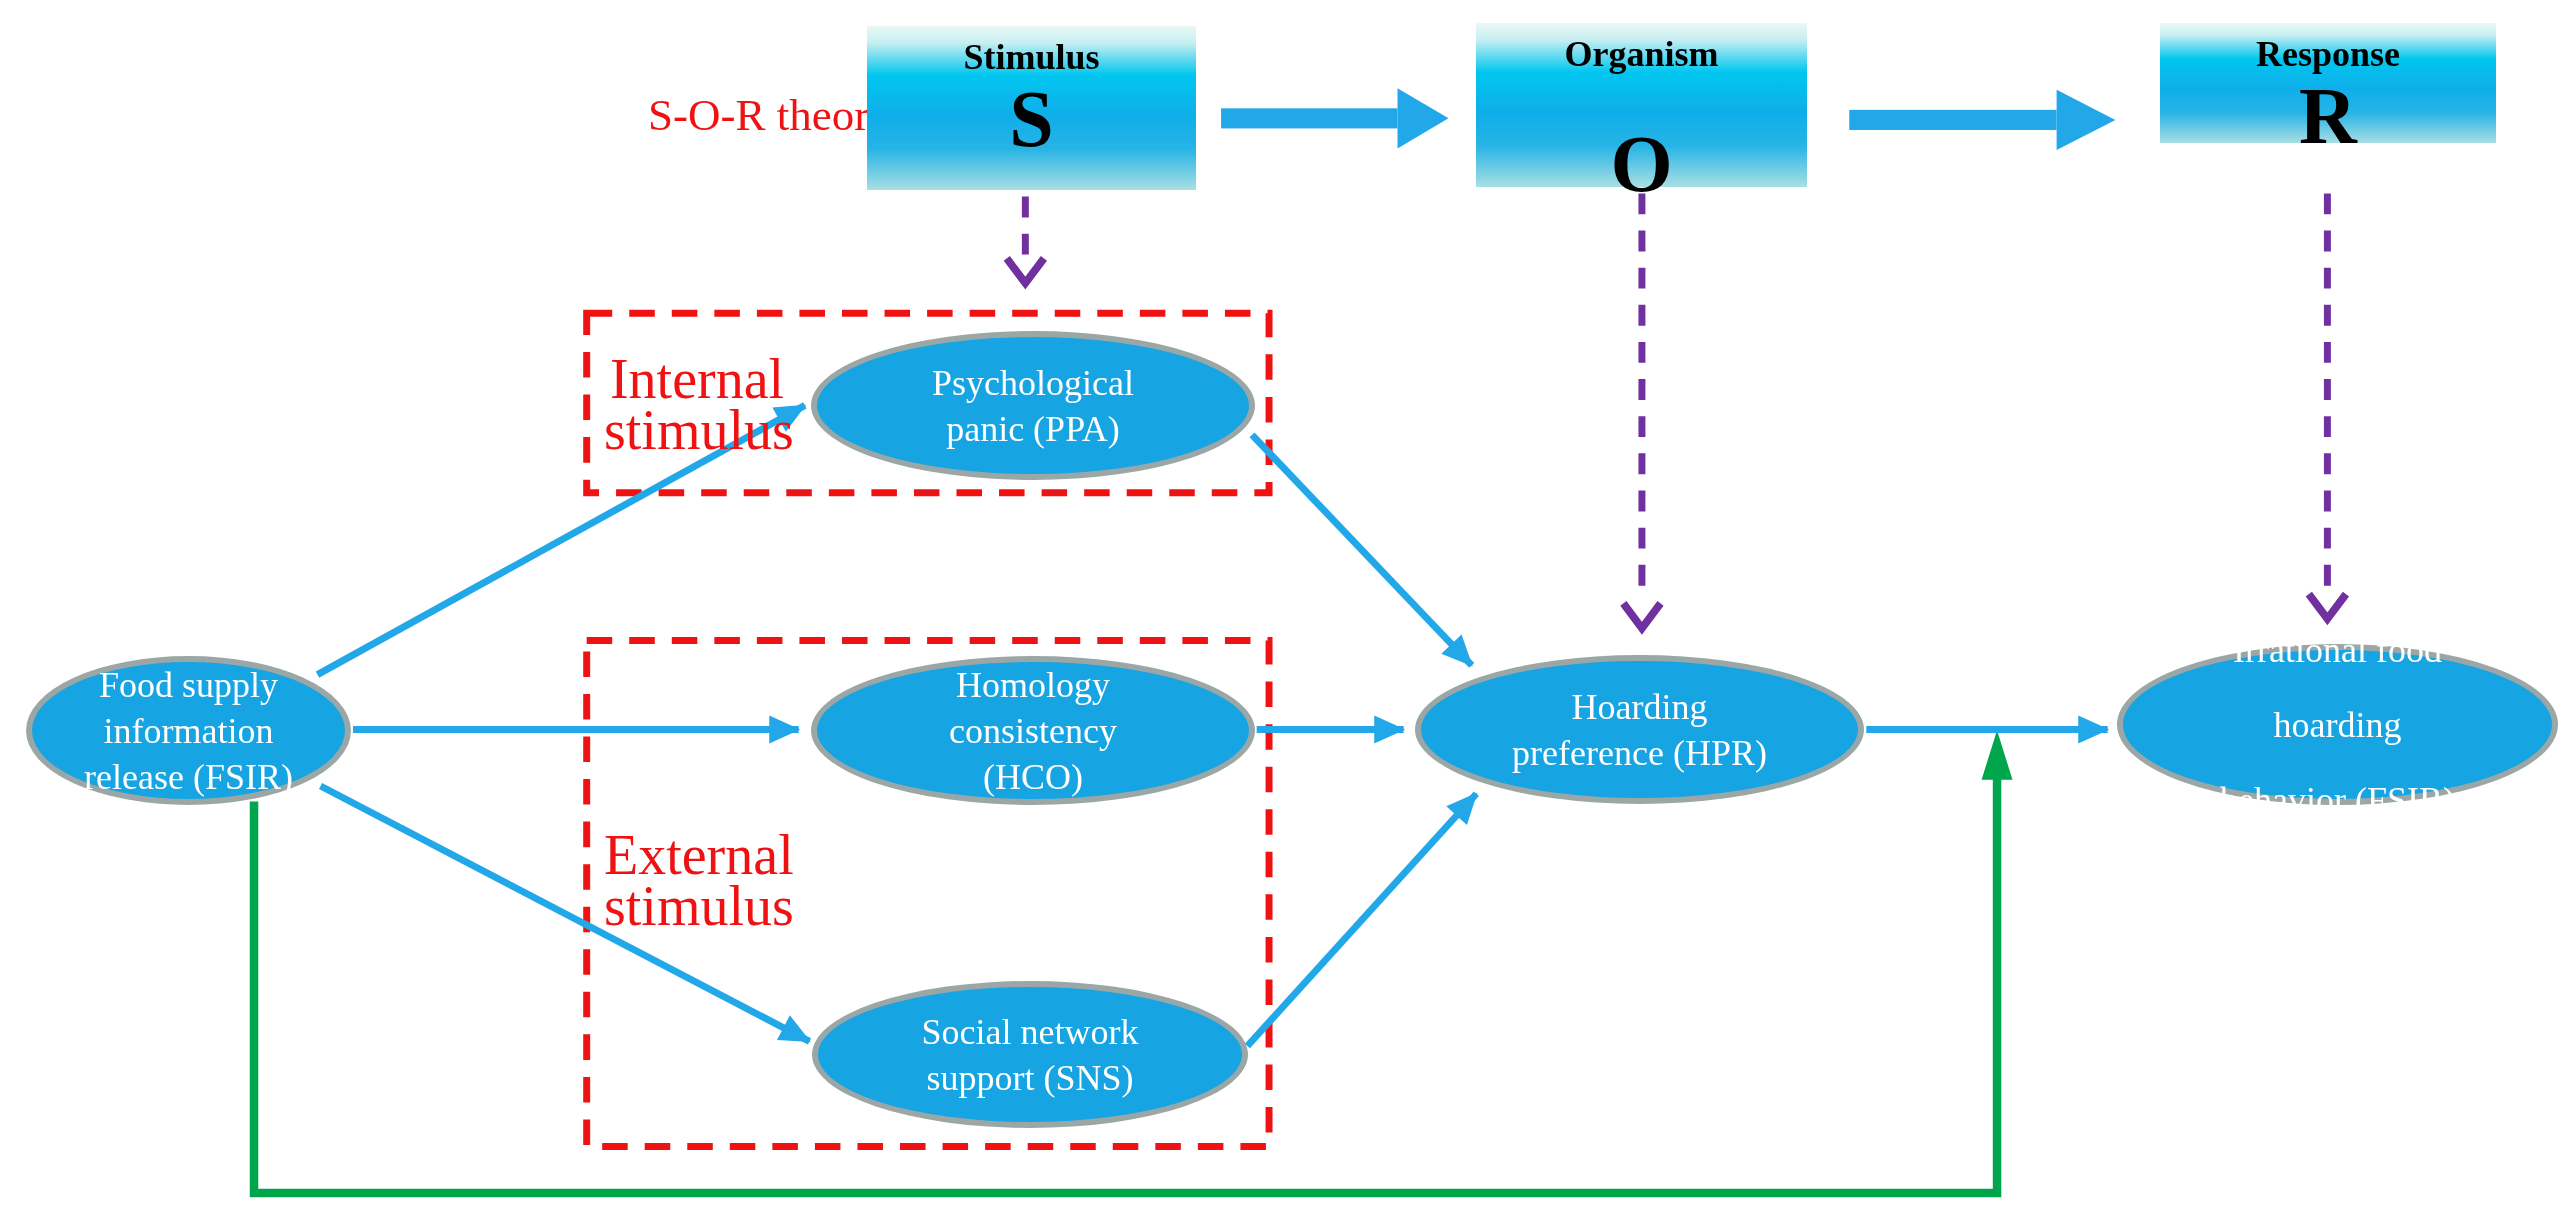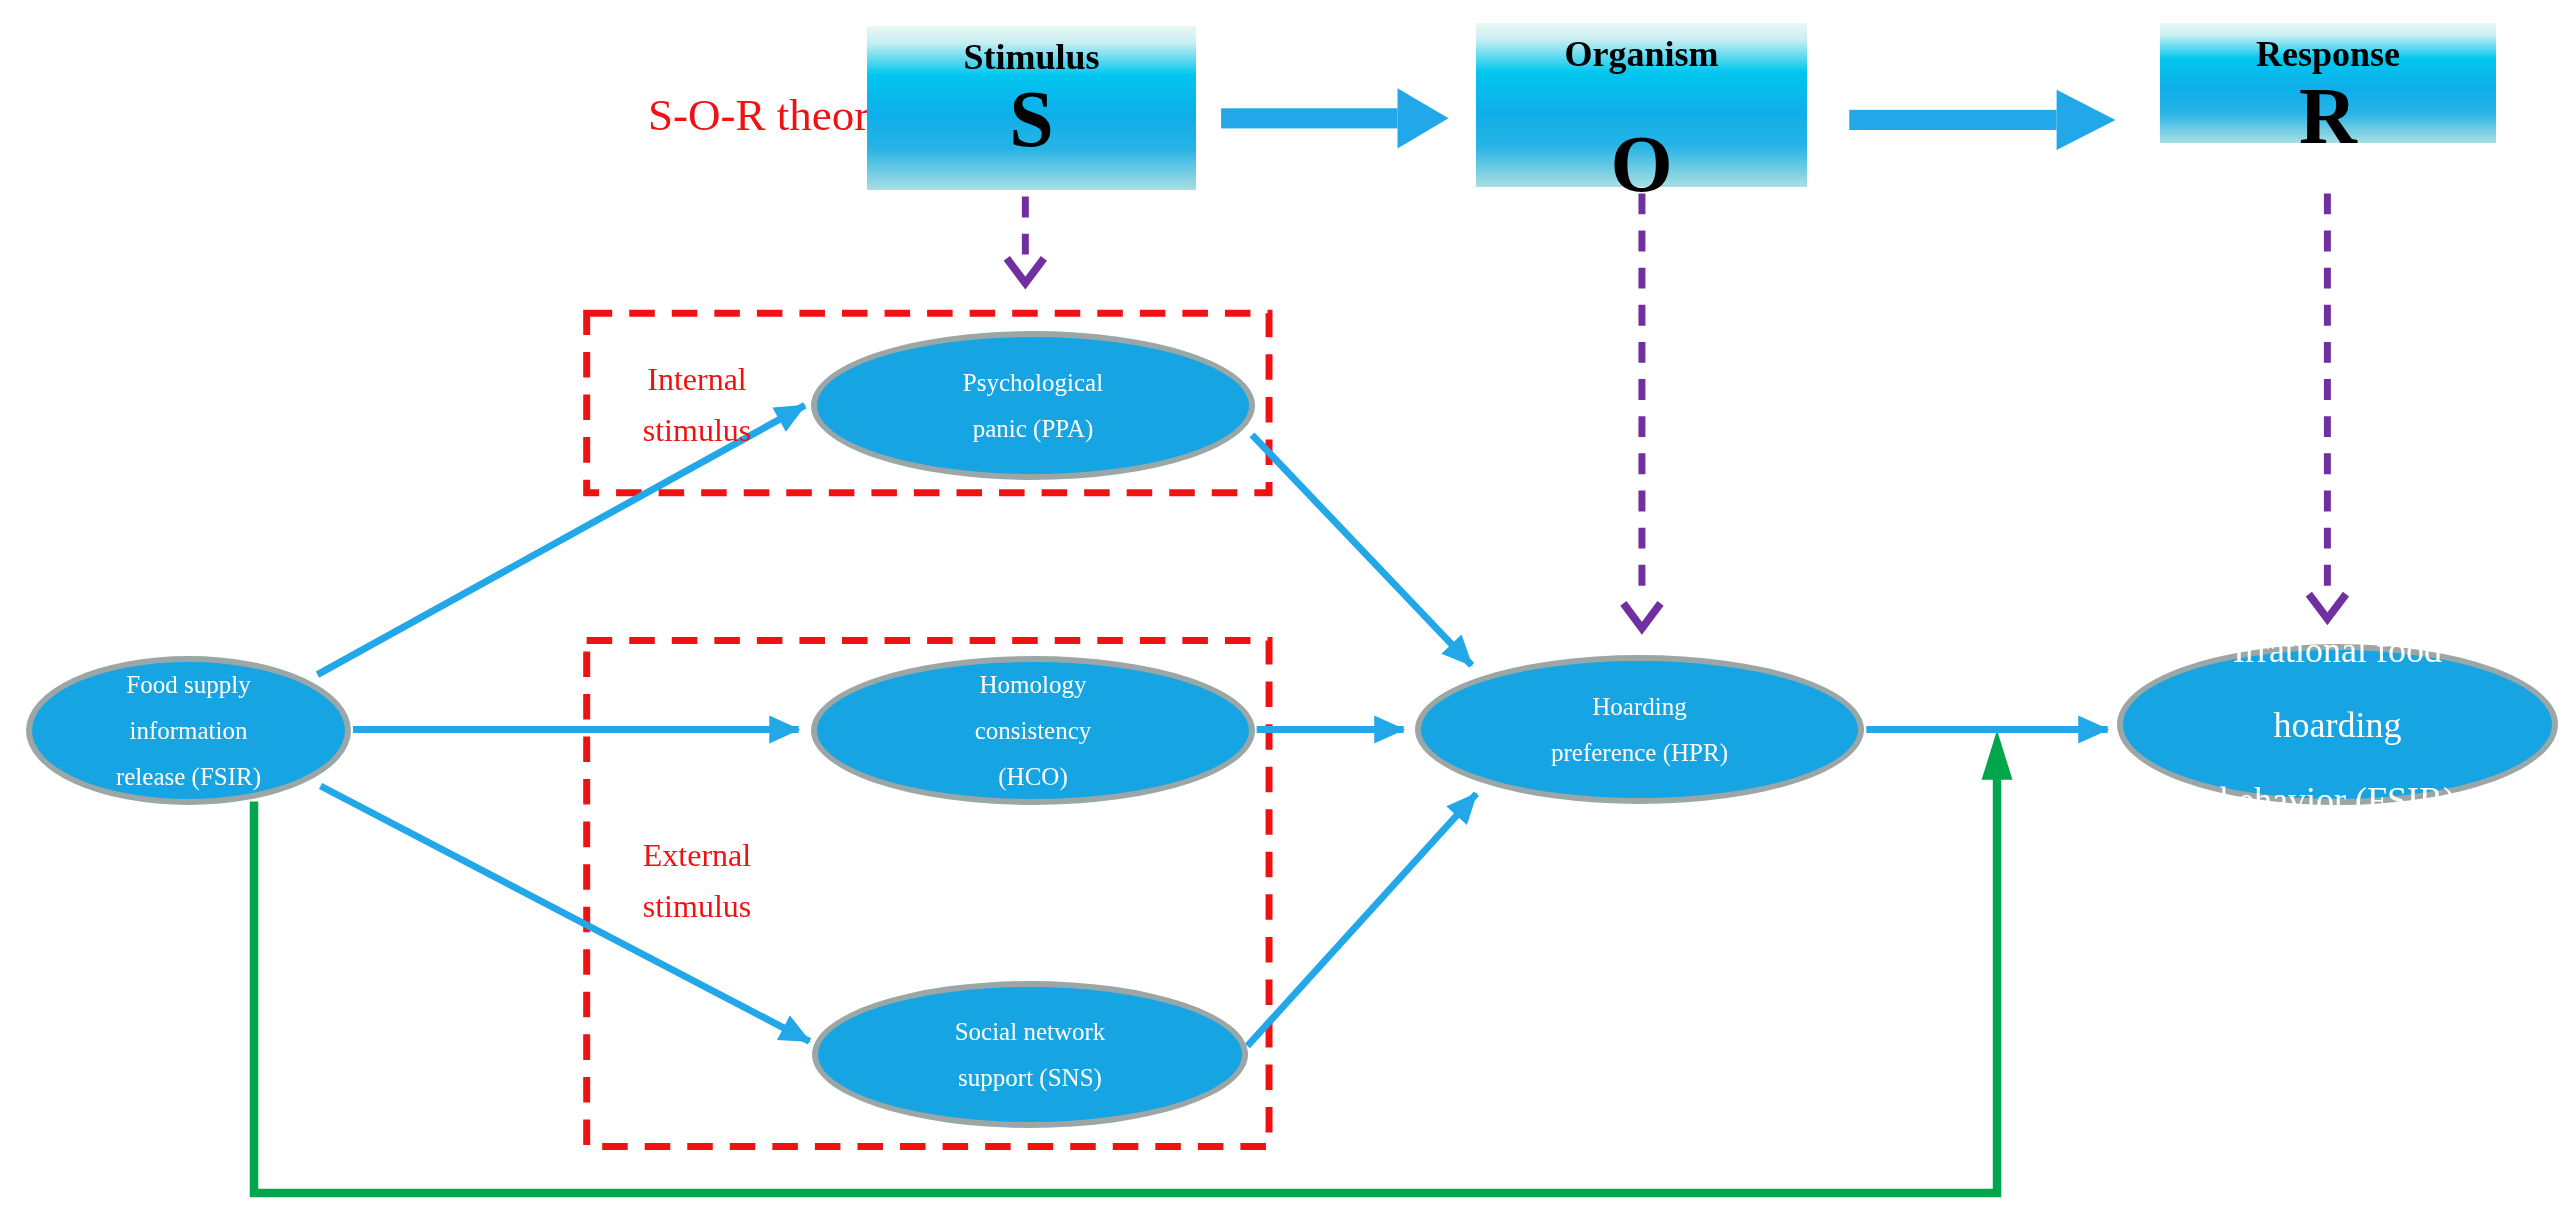--- a/index.html
+++ b/index.html
@@ -20,25 +20,25 @@
   }
   .sorbox .t{font-size:36px; font-weight:bold; margin-top:12.4px; line-height:1.1;}
   .sorbox .l{font-size:80px; font-weight:bold; line-height:1.0; margin-top:1.5px;}
   
   .node{
     position:absolute; border-radius:50%;
     background:var(--fill); border:6.2px solid var(--ring);
     display:flex; flex-direction:column; align-items:center; justify-content:center;
     color:#fff; text-align:center; box-sizing:border-box;
   }
-  .node div{font-size:25px; line-height:46px; white-space:nowrap;}
+  .node div{font-size:36px; line-height:46px; white-space:nowrap;}
   .node.big div{font-size:36px; line-height:50px;}
   
   .grouplabel{
-    position:absolute; color:var(--red); font-size:32px; line-height:51px; text-align:center;
+    position:absolute; color:var(--red); font-size:56px; line-height:51px; text-align:center;
   }
   .theory{
     position:absolute; color:var(--red); font-size:45px; line-height:1; white-space:nowrap;
   }
   .modlabel{
     position:absolute; color:var(--green); font-size:42px; line-height:51px; text-align:center;
   }
 </style>
 </head>
 <body>

